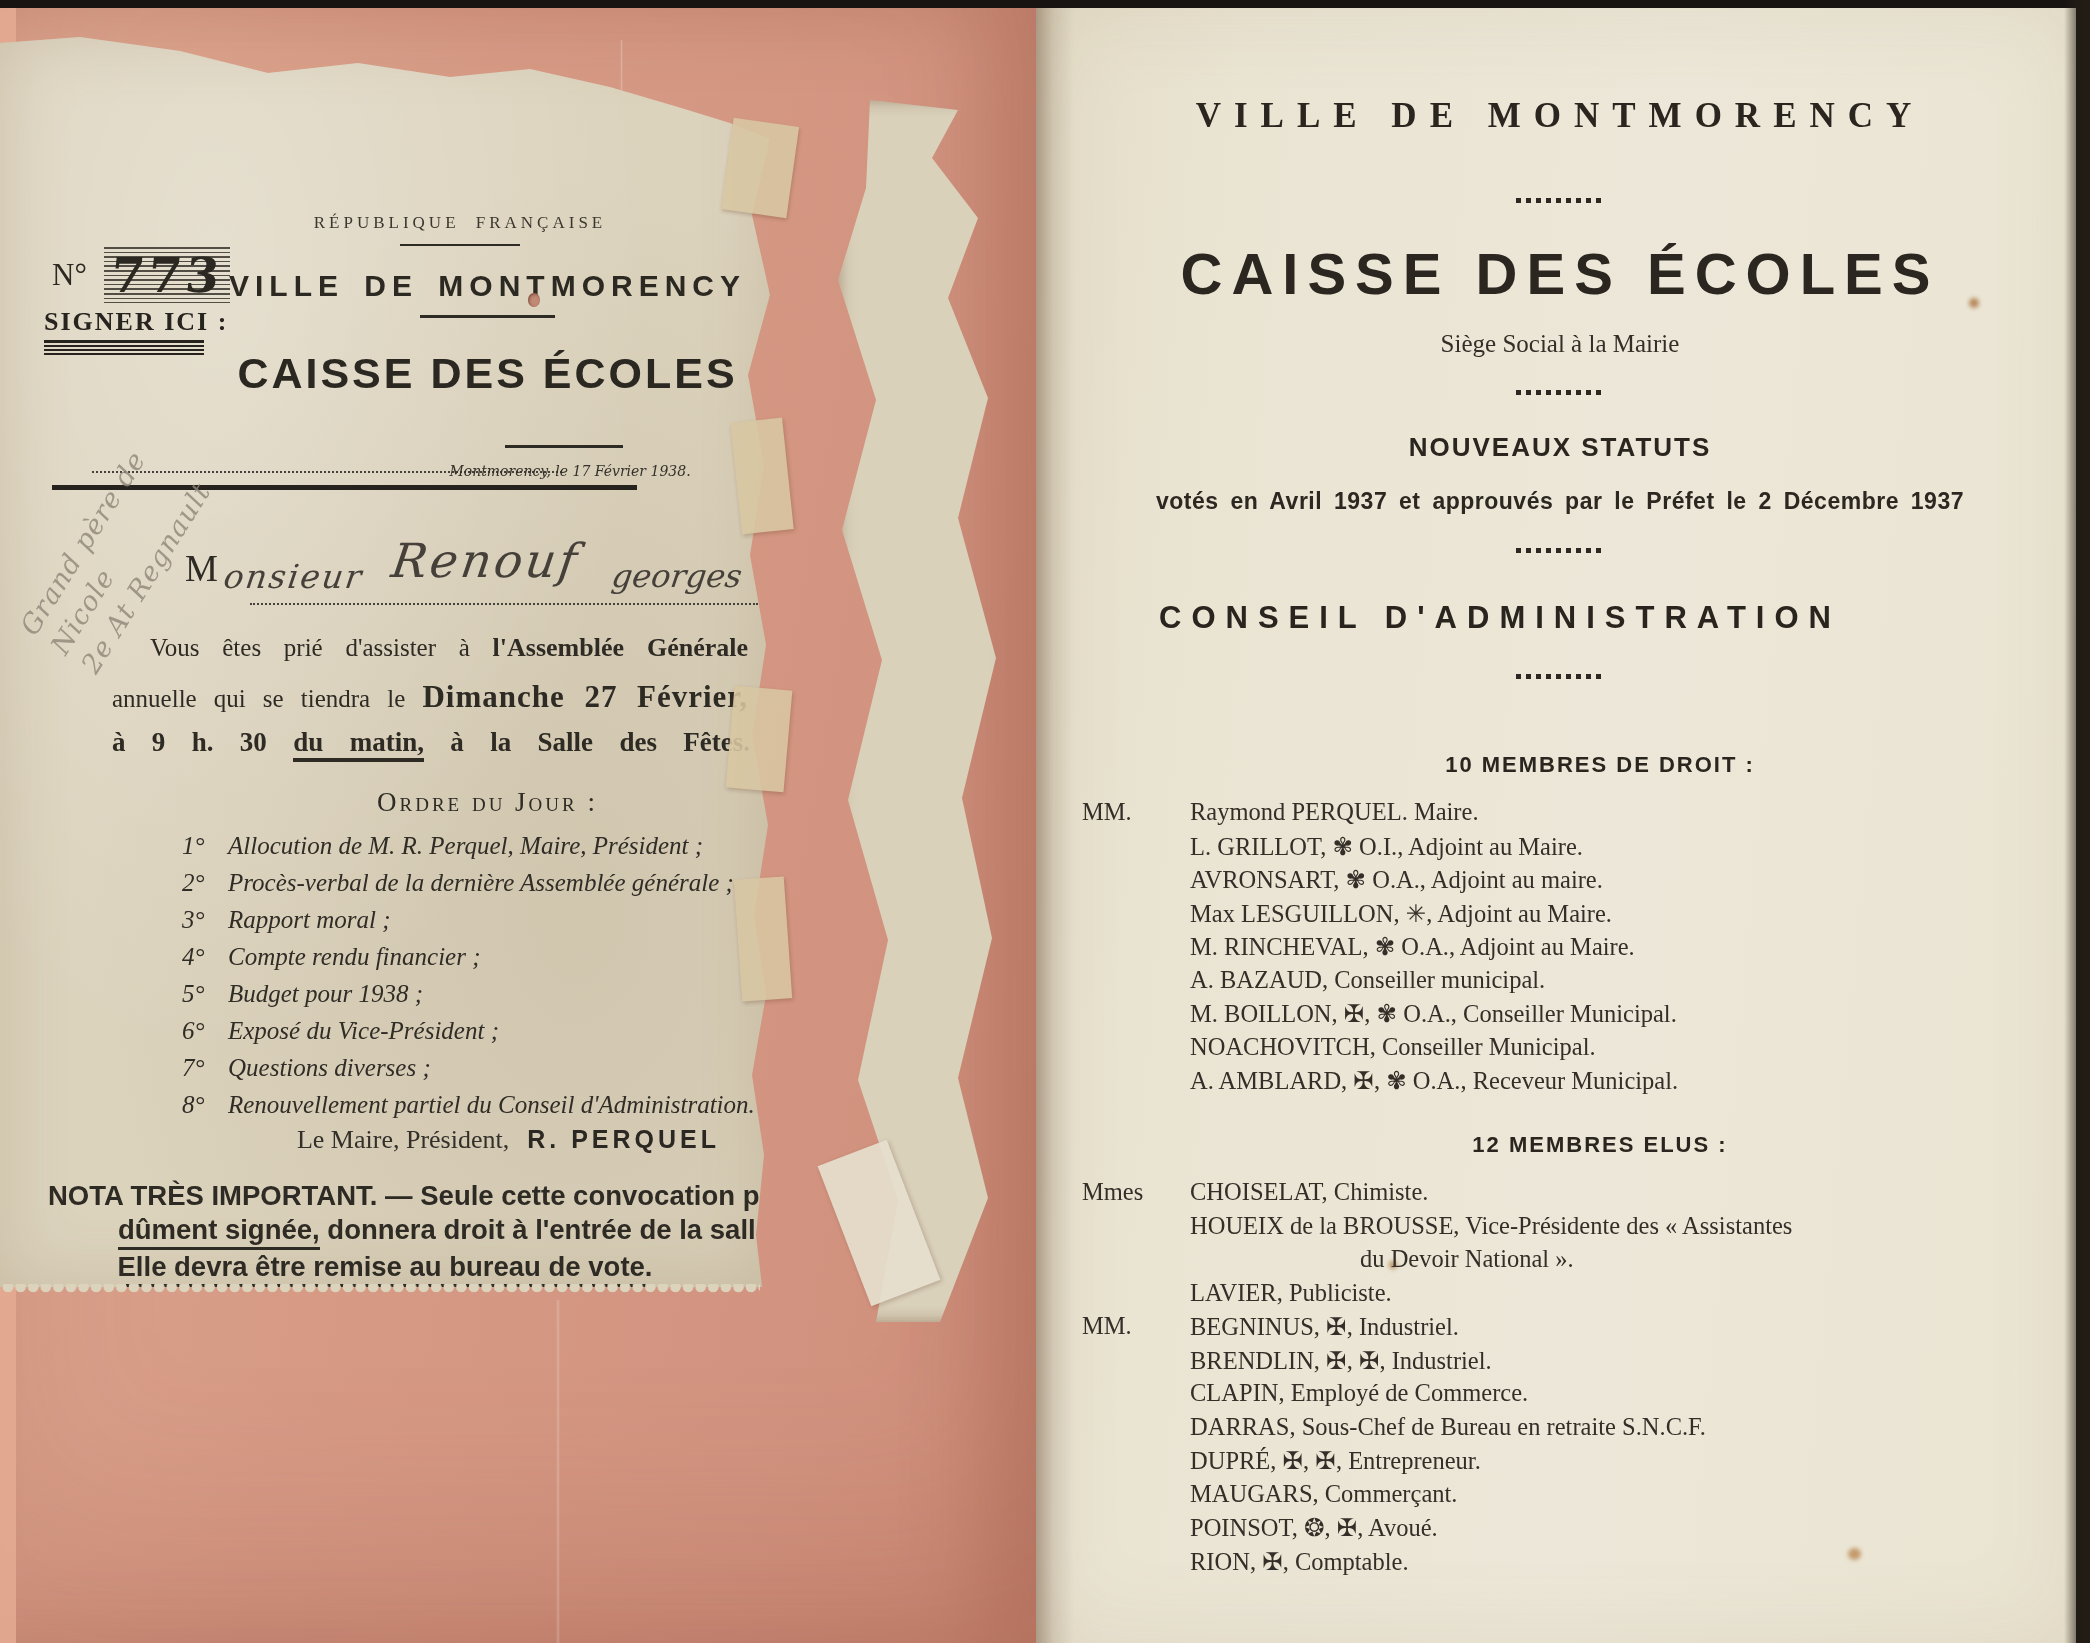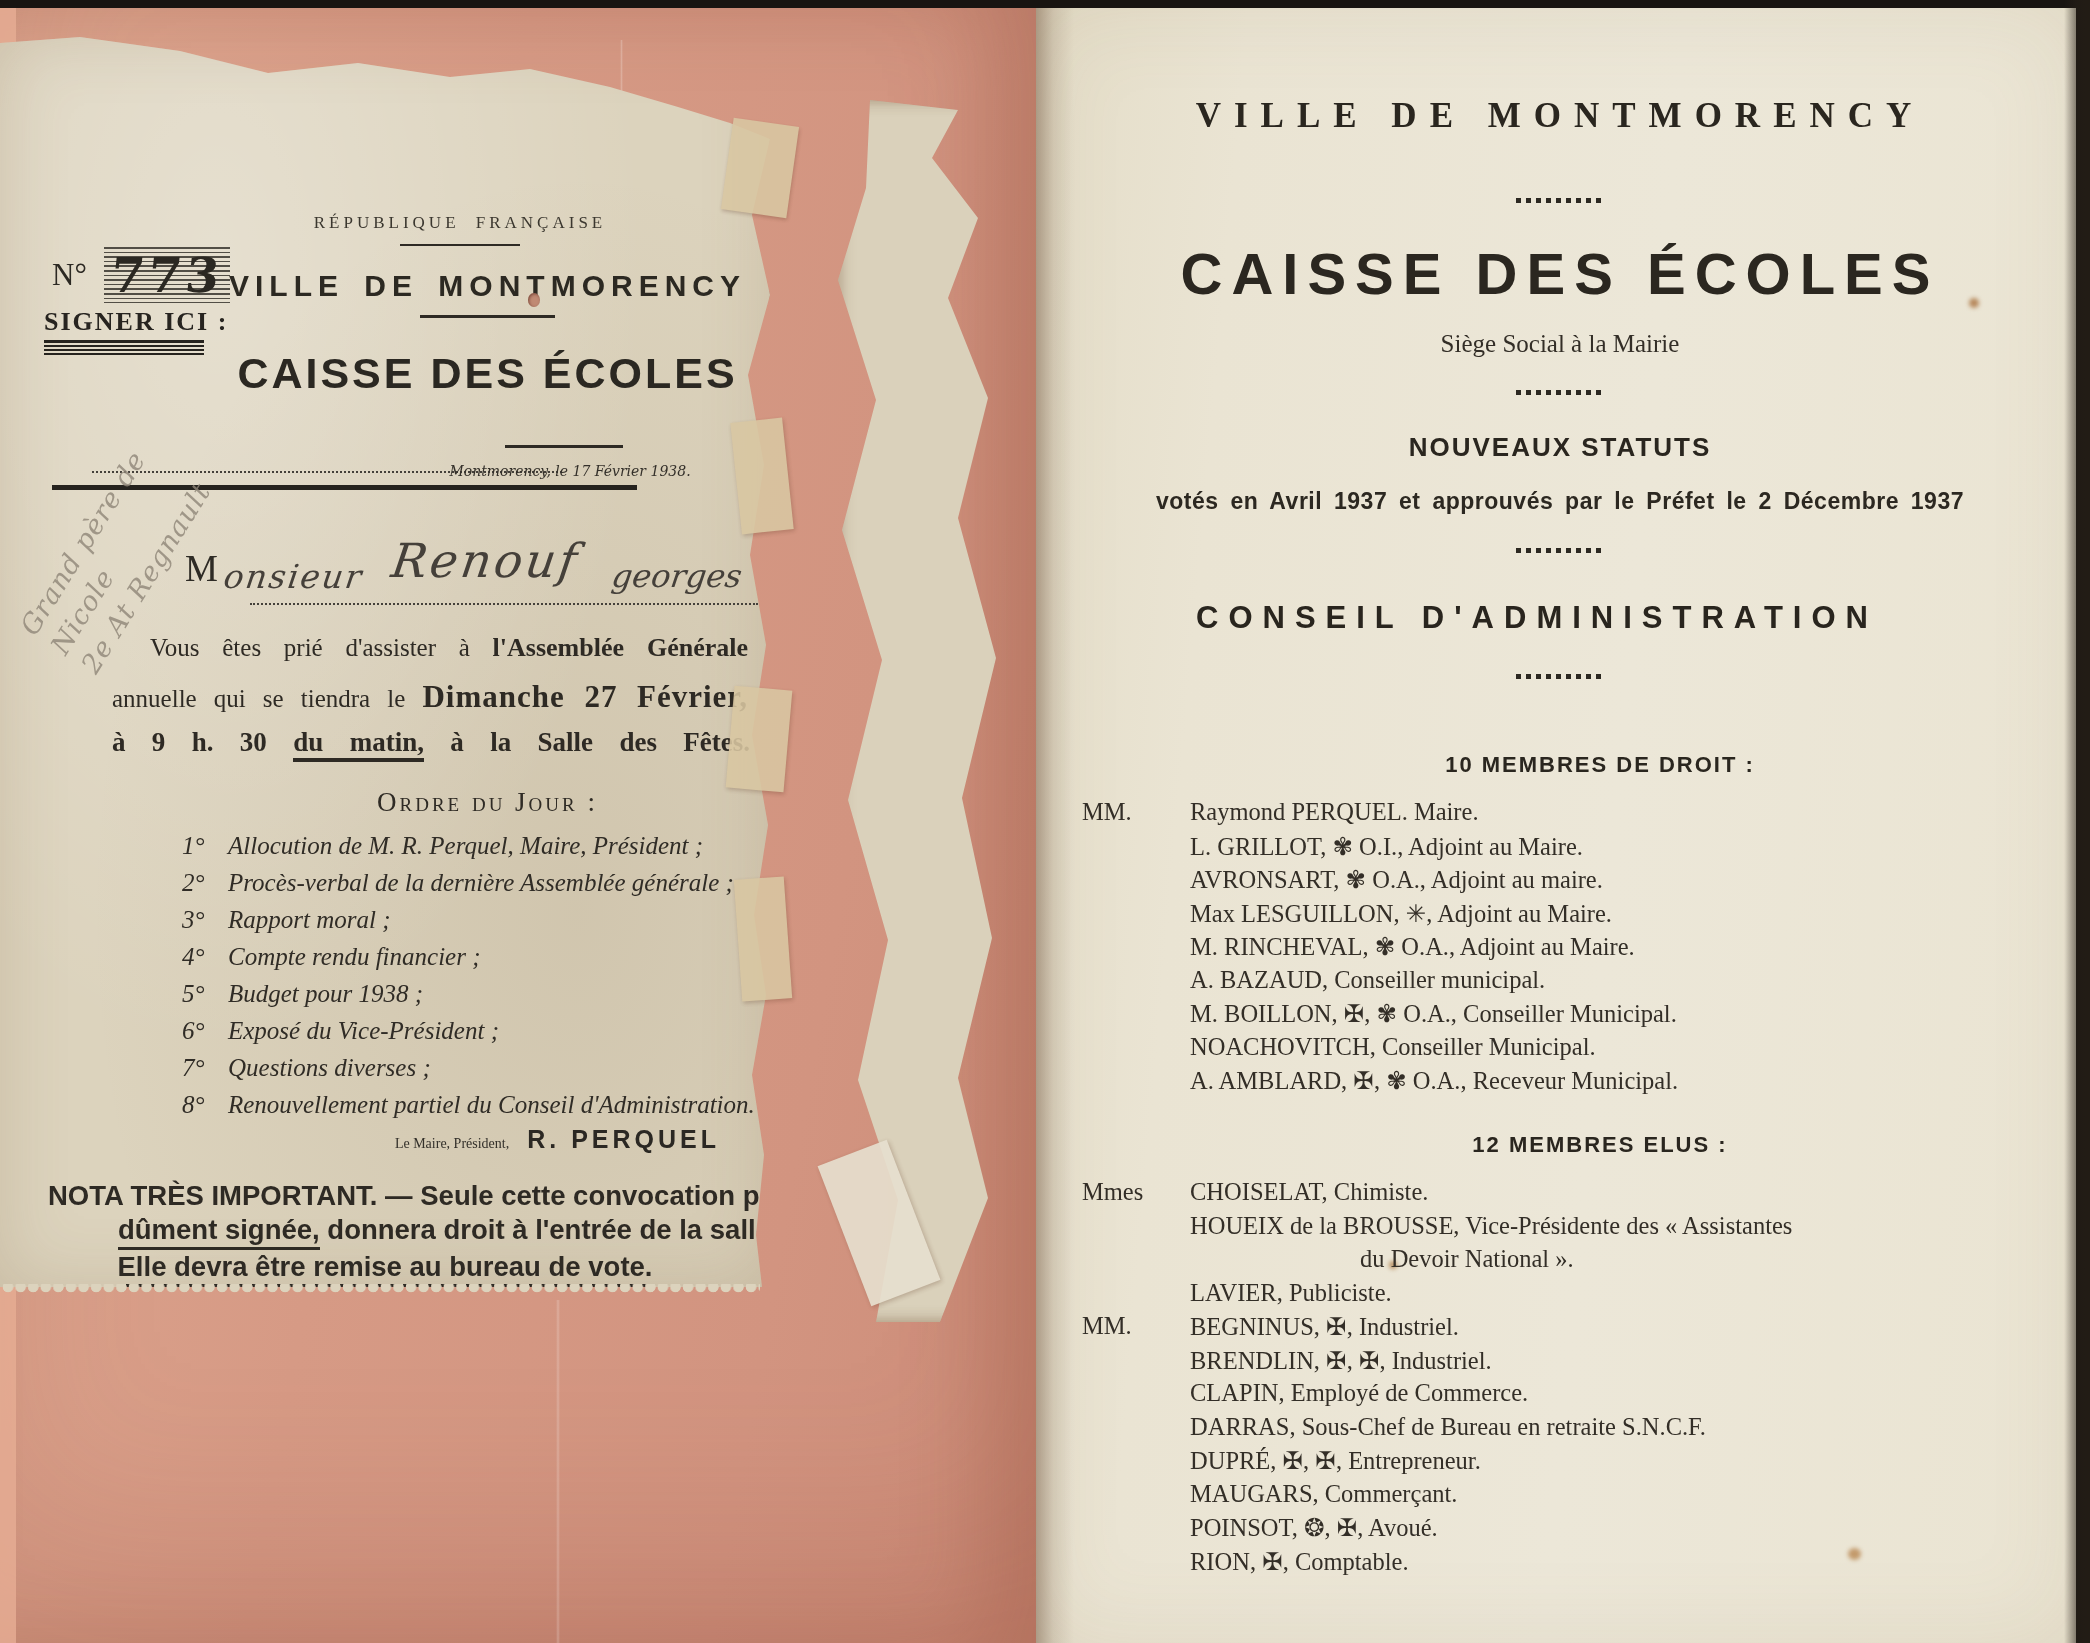--- a/index.html
+++ b/index.html
@@ -86,21 +86,21 @@
   #inv2{left:112px;top:644px;width:636px;font-size:25px;}
   #inv2 b{font-size:31px;letter-spacing:1px;margin-top:28px;}
   #inv3{left:112px;top:692px;width:638px;font-size:27px;font-weight:bold;}
   #inv3 .ul{border-bottom:4px solid #2e2a24;padding-bottom:1px;}
 
   #agenda-title{left:105px;top:752px;width:765px;text-align:center;font-variant:small-caps;
     font-size:27px;letter-spacing:3px;color:#2f2b25;}
   .ag-item{left:182px;width:586px;font-style:italic;font-size:25px;color:#302c26;white-space:nowrap;}
   .ag-item .num{display:inline-block;width:46px;font-style:italic;}
   #sig-row{left:160px;top:1090px;width:560px;text-align:right;white-space:nowrap;}
-  #sig-pre{font-size:14px;color:#33302a;}
+  #sig-pre{font-size:26px;color:#33302a;}
   #sig-name{font-family:"Liberation Sans",sans-serif;font-weight:bold;font-size:25px;
     letter-spacing:4px;color:#2b2823;margin-left:14px;}
   .nota{font-family:"Liberation Sans",sans-serif;font-weight:bold;color:#2e2a24;white-space:nowrap;}
   #nota1{left:48px;top:1145px;font-size:27.5px;}
   #nota2{left:118px;top:1179px;font-size:27.5px;}
   #nota2 .ul,#nota3 .ul{border-bottom:3px solid #2e2a24;padding-bottom:2px;}
   #nota3{left:60px;top:1216px;width:650px;text-align:center;font-size:27.5px;}
   #ticket-hole{left:528px;top:258px;width:12px;height:14px;background:#c08a74;border-radius:50%;
     box-shadow:inset 1px 1px 3px rgba(80,30,20,.6);}
 
@@ -111,21 +111,21 @@
   #rdots1{left:1516px;top:198px;width:88px;}
   #r-caisse{left:1060px;top:240px;width:1000px;text-align:center;font-size:58px;font-weight:700;
     letter-spacing:9px;color:#2b2720;font-family:"Liberation Sans",sans-serif;}
   #r-siege{left:1060px;top:330px;width:1000px;text-align:center;font-size:25px;color:#332e27;}
   #rdots2{left:1516px;top:390px;width:88px;}
   #r-nstat{left:1060px;top:432px;width:1000px;text-align:center;font-size:26px;font-weight:bold;
     letter-spacing:2px;color:#2a261f;font-family:"Liberation Sans",sans-serif;}
   #r-votes{left:1060px;top:488px;width:1000px;text-align:center;font-size:23px;font-weight:bold;
     letter-spacing:.5px;color:#2c2821;font-family:"Liberation Sans",sans-serif;word-spacing:5px;}
   #rdots3{left:1516px;top:548px;width:88px;}
-  #r-conseil{left:1037px;top:600px;width:1000px;text-align:center;font-size:31px;font-weight:bold;
+  #r-conseil{left:1000px;top:600px;width:1000px;text-align:center;font-size:31px;font-weight:bold;
     letter-spacing:10px;color:#29251e;font-family:"Liberation Sans",sans-serif;}
   #rdots4{left:1516px;top:674px;width:88px;}
   .r-head{width:980px;text-align:center;font-size:22px;font-weight:bold;letter-spacing:2px;
     color:#2a261f;font-family:"Liberation Sans",sans-serif;}
   #r-h-droit{left:1110px;top:752px;}
   #r-h-elus{left:1110px;top:1132px;}
   .mlist{left:1062px;width:1000px;font-size:24.5px;color:#332e27;
     font-family:"Liberation Serif","DejaVu Sans",serif;}
   #list-droit{top:798px;}
   #list-elus{top:1178px;}

